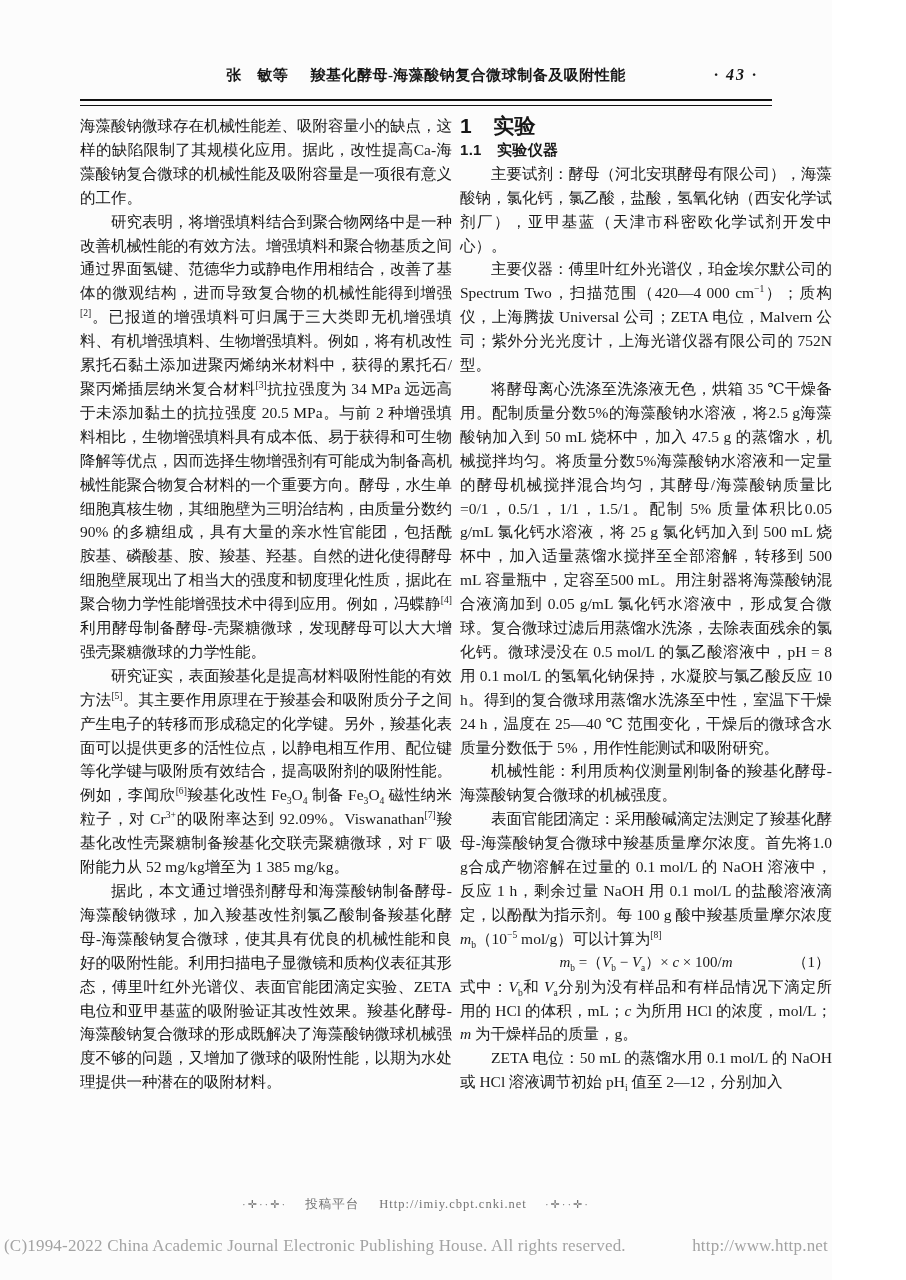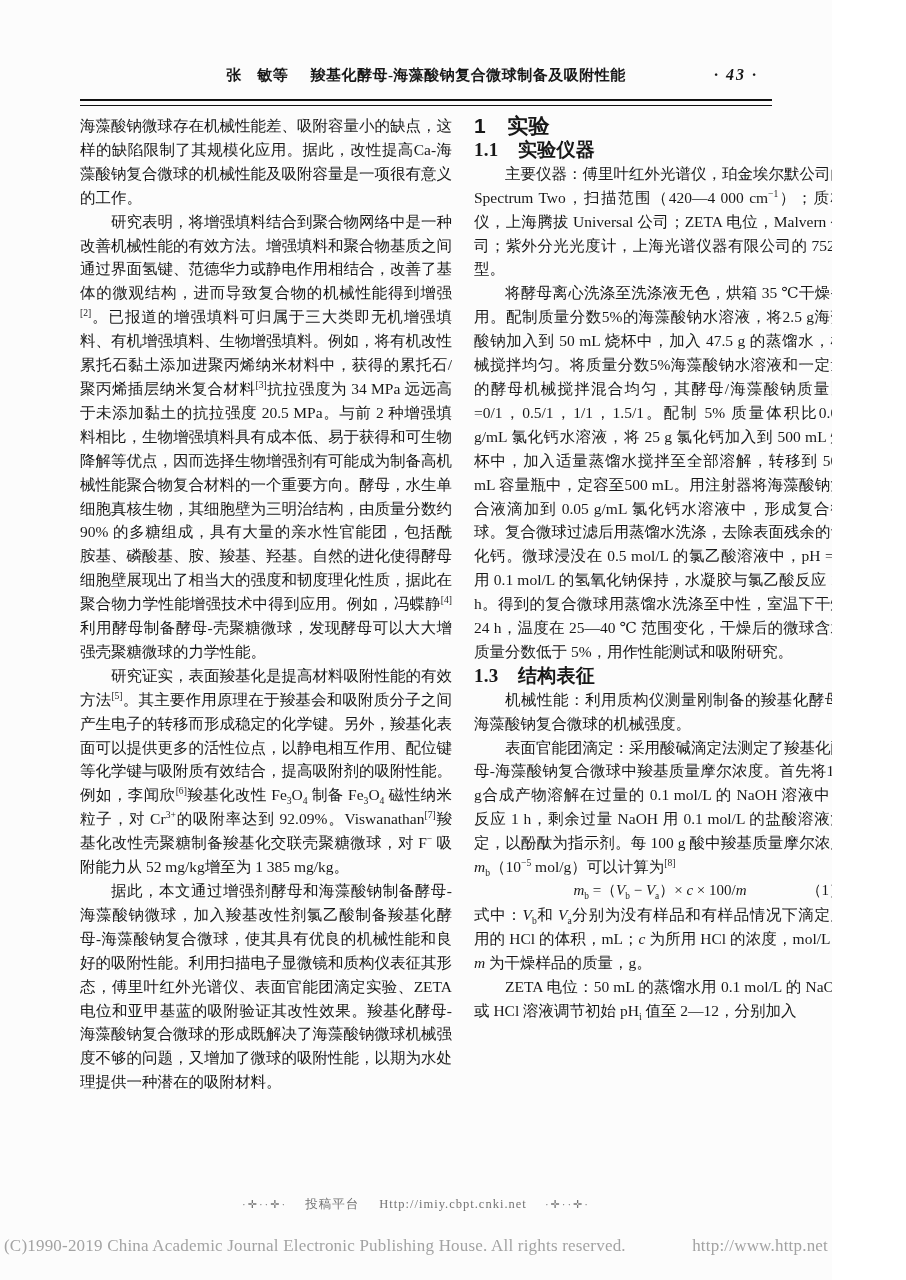--- a/index.html
+++ b/index.html
@@ -48,21 +48,21 @@
     border-top: 2px solid #111;
     border-bottom: 1.5px solid #111;
   }
   
   .columns {
     position: absolute;
     top: 114px;
     left: 80px;
     width: 766px;
     display: flex;
-    gap: 22px;
+    gap: 8px;
   }
   .col {
     width: 372px;
     flex: 0 0 372px;
     font-size: 15.5px;
     line-height: 23.9px;
     text-align: justify;
   }
   .col p.para {
     margin: 0;
@@ -71,23 +71,23 @@
   .col p.para.noindent { text-indent: 0; }
   .sec-h1 {
     font-weight: bold;
     font-size: 21px;
     line-height: 23.9px;
     font-family: "Liberation Sans", "DejaVu Sans", sans-serif;
     letter-spacing: 0.3px;
   }
   .sec-h2 {
     font-weight: bold;
-    font-size: 19px;
+    font-size: 15px;
     line-height: 23.9px;
-    font-family: Liberation Serif, serif;
+    font-family: Liberation Sans, sans-serif;
     letter-spacing: 0.3px;
   }
   sup, sub {
     font-size: 0.62em;
     line-height: 0;
   }
   .equation {
     position: relative;
     line-height: 23.9px;
     text-align: center;
@@ -143,36 +143,36 @@
   <div class="columns">
     <div class="col" id="left-col">
         <p class="para noindent">海藻酸钠微球存在机械性能差、吸附容量小的缺点，这样的缺陷限制了其规模化应用。据此，改性提高Ca-海藻酸钠复合微球的机械性能及吸附容量是一项很有意义的工作。</p>
         <p class="para">研究表明，将增强填料结合到聚合物网络中是一种改善机械性能的有效方法。增强填料和聚合物基质之间通过界面氢键、范德华力或静电作用相结合，改善了基体的微观结构，进而导致复合物的机械性能得到增强<sup>[2]</sup>。已报道的增强填料可归属于三大类即无机增强填料、有机增强填料、生物增强填料。例如，将有机改性累托石黏土添加进聚丙烯纳米材料中，获得的累托石/聚丙烯插层纳米复合材料<sup>[3]</sup>抗拉强度为 34 MPa 远远高于未添加黏土的抗拉强度 20.5 MPa。与前 2 种增强填料相比，生物增强填料具有成本低、易于获得和可生物降解等优点，因而选择生物增强剂有可能成为制备高机械性能聚合物复合材料的一个重要方向。酵母，水生单细胞真核生物，其细胞壁为三明治结构，由质量分数约 90% 的多糖组成，具有大量的亲水性官能团，包括酰胺基、磷酸基、胺、羧基、羟基。自然的进化使得酵母细胞壁展现出了相当大的强度和韧度理化性质，据此在聚合物力学性能增强技术中得到应用。例如，冯蝶静<sup>[4]</sup>利用酵母制备酵母-壳聚糖微球，发现酵母可以大大增强壳聚糖微球的力学性能。</p>
         <p class="para">研究证实，表面羧基化是提高材料吸附性能的有效方法<sup>[5]</sup>。其主要作用原理在于羧基会和吸附质分子之间产生电子的转移而形成稳定的化学键。另外，羧基化表面可以提供更多的活性位点，以静电相互作用、配位键等化学键与吸附质有效结合，提高吸附剂的吸附性能。例如，李闻欣<sup>[6]</sup>羧基化改性 Fe<sub>3</sub>O<sub>4</sub> 制备 Fe<sub>3</sub>O<sub>4</sub> 磁性纳米粒子，对 Cr<sup>3+</sup>的吸附率达到 92.09%。Viswanathan<sup>[7]</sup>羧基化改性壳聚糖制备羧基化交联壳聚糖微球，对 F<sup>−</sup> 吸附能力从 52 mg/kg增至为 1 385 mg/kg。</p>
         <p class="para">据此，本文通过增强剂酵母和海藻酸钠制备酵母-海藻酸钠微球，加入羧基改性剂氯乙酸制备羧基化酵母-海藻酸钠复合微球，使其具有优良的机械性能和良好的吸附性能。利用扫描电子显微镜和质构仪表征其形态，傅里叶红外光谱仪、表面官能团滴定实验、ZETA 电位和亚甲基蓝的吸附验证其改性效果。羧基化酵母-海藻酸钠复合微球的形成既解决了海藻酸钠微球机械强度不够的问题，又增加了微球的吸附性能，以期为水处理提供一种潜在的吸附材料。</p>
       </div>
     <div class="col" id="right-col">
         <div class="sec-h1">1　实验</div>
         <div class="sec-h2">1.1　实验仪器</div>
+        <p class="para">主要试剂：酵母（河北安琪酵母有限公司），海藻酸钠，氯化钙，氯乙酸，盐酸，氢氧化钠（西安化学试剂厂），亚甲基蓝（天津市科密欧化学试剂开发中心）。</p>
         <p class="para">主要仪器：傅里叶红外光谱仪，珀金埃尔默公司的 Spectrum Two，扫描范围（420—4 000 cm<sup>−1</sup>）；质构仪，上海腾拔 Universal 公司；ZETA 电位，Malvern 公司；紫外分光光度计，上海光谱仪器有限公司的 752N 型。</p>
         <p class="para">将酵母离心洗涤至洗涤液无色，烘箱 35 ℃干燥备用。配制质量分数5%的海藻酸钠水溶液，将2.5 g海藻酸钠加入到 50 mL 烧杯中，加入 47.5 g 的蒸馏水，机械搅拌均匀。将质量分数5%海藻酸钠水溶液和一定量的酵母机械搅拌混合均匀，其酵母/海藻酸钠质量比 =0/1，0.5/1，1/1，1.5/1。配制 5% 质量体积比0.05 g/mL 氯化钙水溶液，将 25 g 氯化钙加入到 500 mL 烧杯中，加入适量蒸馏水搅拌至全部溶解，转移到 500 mL 容量瓶中，定容至500 mL。用注射器将海藻酸钠混合液滴加到 0.05 g/mL 氯化钙水溶液中，形成复合微球。复合微球过滤后用蒸馏水洗涤，去除表面残余的氯化钙。微球浸没在 0.5 mol/L 的氯乙酸溶液中，pH = 8 用 0.1 mol/L 的氢氧化钠保持，水凝胶与氯乙酸反应 10 h。得到的复合微球用蒸馏水洗涤至中性，室温下干燥 24 h，温度在 25—40 ℃ 范围变化，干燥后的微球含水质量分数低于 5%，用作性能测试和吸附研究。</p>
-        <div class="sec-h2">1.3　结构表征</div>
         <p class="para">机械性能：利用质构仪测量刚制备的羧基化酵母-海藻酸钠复合微球的机械强度。</p>
         <p class="para">表面官能团滴定：采用酸碱滴定法测定了羧基化酵母-海藻酸钠复合微球中羧基质量摩尔浓度。首先将1.0 g合成产物溶解在过量的 0.1 mol/L 的 NaOH 溶液中，反应 1 h，剩余过量 NaOH 用 0.1 mol/L 的盐酸溶液滴定，以酚酞为指示剂。每 100 g 酸中羧基质量摩尔浓度 <i>m</i><sub>b</sub>（10<sup>−5</sup> mol/g）可以计算为<sup>[8]</sup></p>
         <div class="equation"><span><i>m</i><sub>b</sub> =（<i>V</i><sub>b</sub> − <i>V</i><sub>a</sub>）× <i>c</i> × 100/<i>m</i></span><span class="eq-num">（1）</span></div>
         <p class="para noindent">式中：<i>V</i><sub>b</sub>和 <i>V</i><sub>a</sub>分别为没有样品和有样品情况下滴定所用的 HCl 的体积，mL；<i>c</i> 为所用 HCl 的浓度，mol/L；<i>m</i> 为干燥样品的质量，g。</p>
         <p class="para">ZETA 电位：50 mL 的蒸馏水用 0.1 mol/L 的 NaOH 或 HCl 溶液调节初始 pH<sub>i</sub> 值至 2—12，分别加入</p>
       </div>
   </div>
 
   <div class="submit-line">
     <span class="ornament">·✛··✛·</span>
     <span class="label">投稿平台</span>
     <span class="url">Http://imiy.cbpt.cnki.net</span>
     <span class="ornament">·✛··✛·</span>
   </div>
 
   <div class="copyright">
-    <span>(C)1990-2019 China Academic Journal Electronic Publishing House. All rights reserved.</span>
+    <span>(C)1994-2022 China Academic Journal Electronic Publishing House. All rights reserved.</span>
     <span>http://www.http.net</span>
   </div>
 
 </div>
 
 </body></html>

